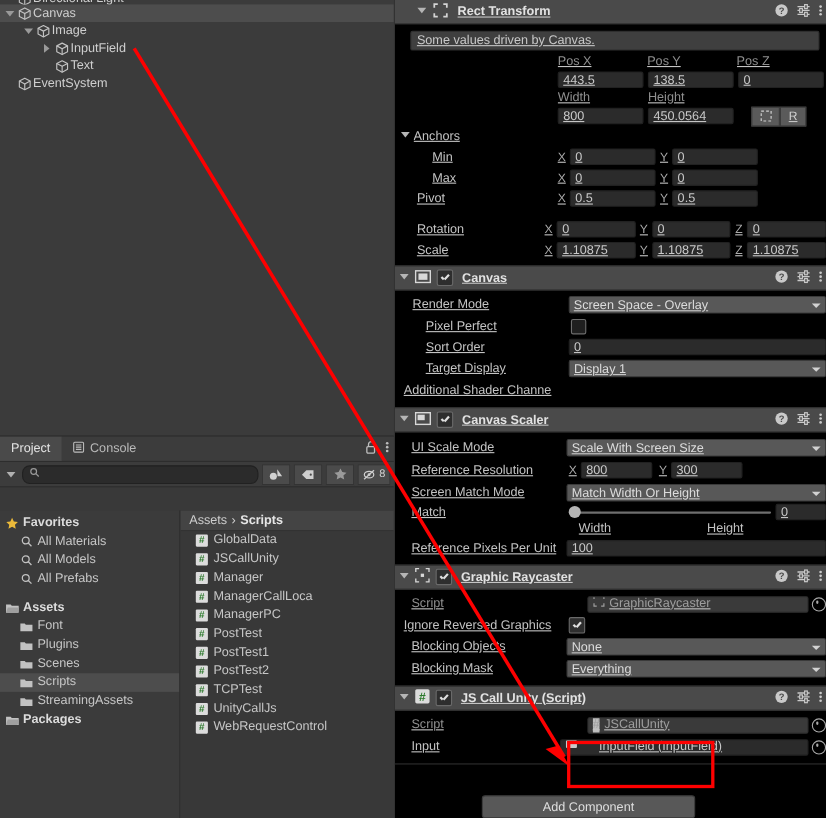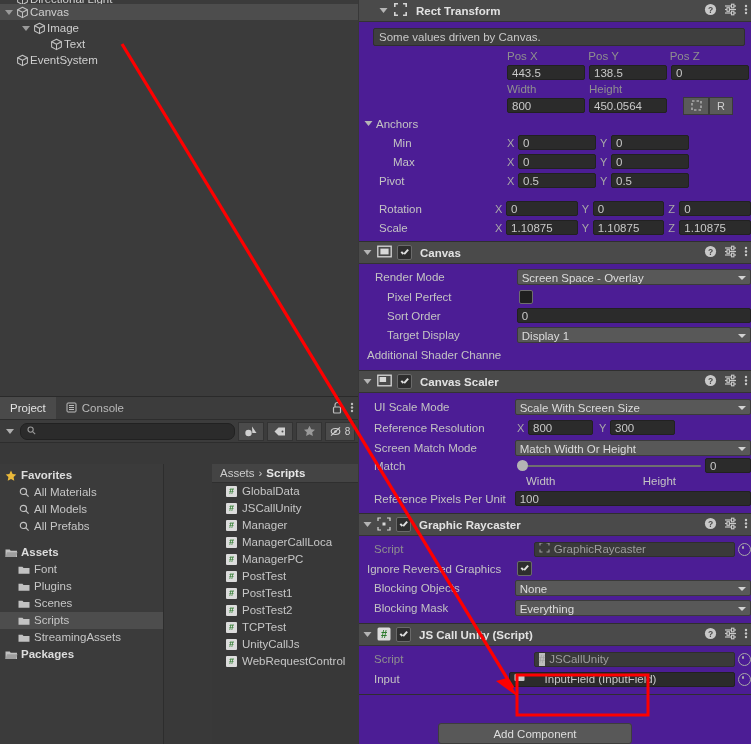--- a/index.html
+++ b/index.html
@@ -28,33 +28,33 @@
   .ptabs{height:22px;background:#3c3c3c;display:flex;align-items:stretch;position:relative;border-bottom:1px solid #2d2d2d;}
   .ptab{display:flex;align-items:center;padding:0 10px;font-size:11.5px;color:#b9b9b9;gap:5px;}
   .ptab.active{background:#4a4a4a;color:#e3e3e3;}
   .ptabicons{position:absolute;right:4px;top:0;height:22px;display:flex;align-items:center;gap:7px;color:#b5b5b5;}
   .psearchbar{height:22px;background:#3c3c3c;display:flex;align-items:center;gap:3px;padding:0 3px;border-bottom:1px solid #2d2d2d;}
   .caretbtn{width:14px;display:flex;align-items:center;justify-content:center;}
   .caretbtn i{border-left:4px solid transparent;border-right:4px solid transparent;border-top:5px solid #b0b0b0;}
   .psearch{flex:1;height:15px;background:#2b2b2b;border:1px solid #212121;border-radius:7px;display:flex;align-items:center;padding:0 6px;gap:4px;}
   .psearch input{all:unset;flex:1;font:11px "Liberation Sans",sans-serif;color:#c8c8c8;}
   .iconbtn{width:24px;height:17px;display:flex;align-items:center;justify-content:center;background:#4b4b4b;border:1px solid #333;color:#b9b9b9;}
-  .pbody{position:absolute;left:0;top:67px;right:0;bottom:0;display:flex;gap:48px;}
+  .pbody{position:absolute;left:0;top:67px;right:0;bottom:0;display:flex;}
   .ptree{width:163px;background:#3b3b3b;overflow:hidden;border-right:1px solid #2d2d2d;padding-top:3px;}
   .prow{height:17px;line-height:17px;display:flex;align-items:center;white-space:nowrap;font-size:11.5px;color:#c6c6c6;}
   .prow.sel{background:#4d4d4d;}
   .prow.bold{font-weight:bold;color:#dcdcdc;}
   .pmid{flex:1;background:#383838;overflow:hidden;}
   .crumb{height:18px;background:#444;display:flex;align-items:center;padding-left:8px;gap:4px;font-size:11.5px;color:#cdcdcd;border-bottom:1px solid #2f2f2f;}
   .crumb .cur{font-weight:bold;color:#e6e6e6;}
   .asrow{height:17px;line-height:17px;display:flex;align-items:center;gap:5px;padding-left:14px;font-size:11.5px;color:#c6c6c6;}
   .cs{width:11px;height:11px;flex:none;background:#dcdcdc;border-radius:1px;color:#2c7a2c;font-size:9px;font-weight:bold;display:flex;align-items:center;justify-content:center;line-height:1;}
 
   
-  #inspector{position:absolute;left:359px;top:0;right:0;bottom:0;background:#4c1d95;overflow:hidden;}
+  #inspector{position:absolute;left:359px;top:0;right:0;bottom:0;background:#000000;overflow:hidden;text-decoration:underline;}
   .comp{border-bottom:1px solid #2f2f2f;}
   .chead{height:21px;background:#4a4a4a;display:flex;align-items:center;gap:5px;padding-left:4px;position:relative;border-bottom:1px solid #333;}
   .chead .ctitle{font-weight:bold;font-size:11.5px;color:#e2e2e2;margin-left:3px;}
   .chead .cright{position:absolute;right:3px;top:0;height:21px;display:flex;align-items:center;gap:7px;color:#c9c9c9;}
   .cbox{width:12px;height:12px;background:#1f1f1f;border:1px solid #6e6e6e;border-radius:2px;position:relative;flex:none;}
   .chk{width:13px;height:13px;background:#2e2e2e;border:1px solid #6a6a6a;border-radius:2px;position:relative;flex:none;}
   .chk.on::before{content:"";position:absolute;left:3px;top:6px;width:3px;height:1.6px;background:#e0e0e0;transform:rotate(45deg);}
   .chk.on::after{content:"";position:absolute;left:4.5px;top:5px;width:6px;height:1.6px;background:#e0e0e0;transform:rotate(-48deg);}
   .cbody{padding:3px 0 5px 0;}
   .row{height:19px;display:flex;align-items:center;padding-left:6px;}
@@ -125,20 +125,37 @@
               <path d="M1.6 3.7 L6.5 6.3 L11.4 3.7"></path>
               <path d="M6.5 6.3 V11.6"></path>
             </g>
           </svg>
         </span>
         <span class="lbl">Image</span>
       </div>
       <div class="hrow">
         <span style="width:17px;flex:none"></span>
         <span style="width:17px;flex:none"></span>
+        <span class="tw right">
+          <i></i>
+        </span>
+        <span class="goicon">
+          <svg width="13" height="13" viewBox="0 0 13 13">
+            <g fill="none" stroke="#c2c2c2" stroke-width="1.05" stroke-linejoin="round">
+              <path d="M6.5 1.2 L11.4 3.7 V9 L6.5 11.6 L1.6 9 V3.7 Z"></path>
+              <path d="M1.6 3.7 L6.5 6.3 L11.4 3.7"></path>
+              <path d="M6.5 6.3 V11.6"></path>
+            </g>
+          </svg>
+        </span>
+        <span class="lbl">InputField</span>
+      </div>
+      <div class="hrow">
+        <span style="width:17px;flex:none"></span>
+        <span style="width:17px;flex:none"></span>
         <span class="tw"></span>
         <span class="goicon">
           <svg width="13" height="13" viewBox="0 0 13 13">
             <g fill="none" stroke="#c2c2c2" stroke-width="1.05" stroke-linejoin="round">
               <path d="M6.5 1.2 L11.4 3.7 V9 L6.5 11.6 L1.6 9 V3.7 Z"></path>
               <path d="M1.6 3.7 L6.5 6.3 L11.4 3.7"></path>
               <path d="M6.5 6.3 V11.6"></path>
             </g>
           </svg>
         </span>

